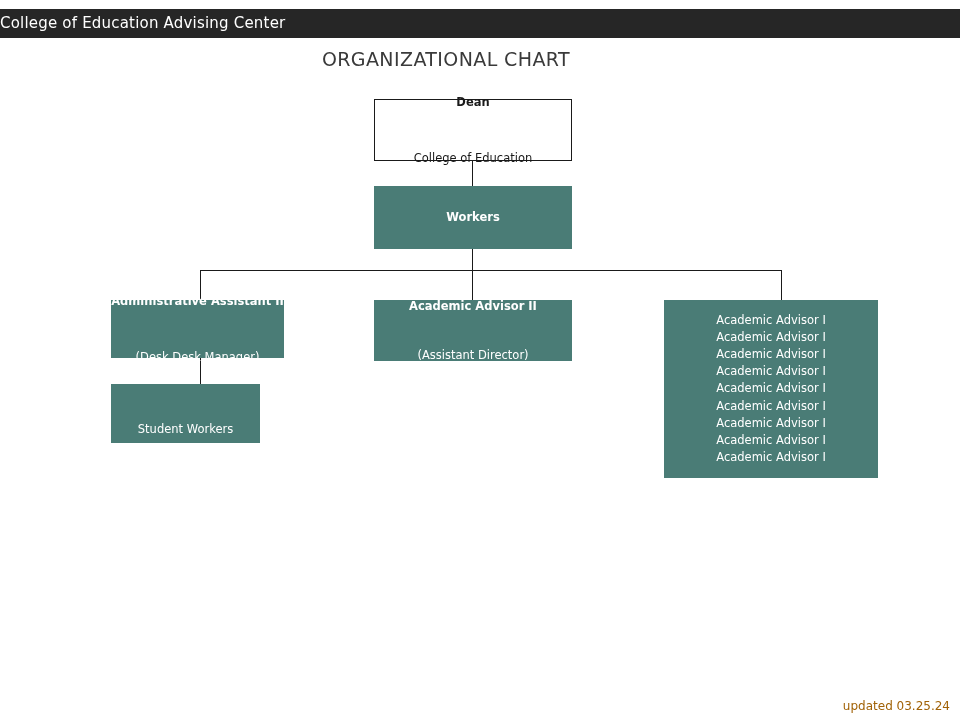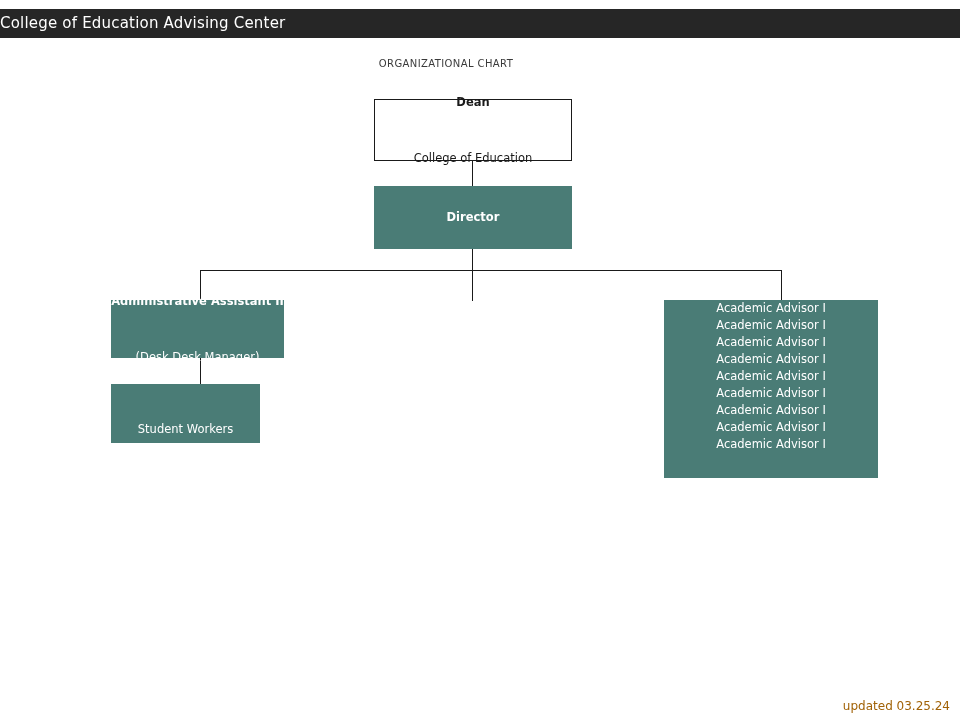--- a/index.html
+++ b/index.html
@@ -46,24 +46,23 @@
   }
 
   
   #subtitle {
     position: absolute;
     left: 0;
     top: 48px;
     width: 892px;
     text-align: center;
     color: #3a3a3a;
-    font-size: 10px;
+    font-size: 19px;
     font-weight: 400;
     letter-spacing: 0.4px;
-    margin-top: 10px;
   }
 
   
   .node {
     position: absolute;
     box-sizing: border-box;
     display: flex;
     flex-direction: column;
     align-items: center;
     justify-content: center;
@@ -99,22 +98,22 @@
   #node-director  { left: 374px; top: 186px; width: 198px; height: 63px; }
   #node-admin     { left: 111px; top: 300px; width: 173px; height: 58px; gap: 8px; }
   #node-student   { left: 111px; top: 384px; width: 149px; height: 59px; }
   #node-advisor2  { left: 374px; top: 300px; width: 198px; height: 61px; }
 
   #node-advisor1-list {
     left: 664px;
     top: 300px;
     width: 214px;
     height: 178px;
-    justify-content: flex-start;
-    padding: 0;
+    justify-content: space-between;
+    padding: 12px;
   }
   #node-advisor1-list .advisor-item {
     font-size: 11.5px;
     font-weight: 400;
     line-height: 1.48;
     color: #ffffff;
     white-space: nowrap;
   }
 
   
@@ -170,32 +169,36 @@
   <div class="conn v" id="conn-bus-advisor2"></div>
   <div class="conn v" id="conn-bus-advisor1"></div>
   <div class="conn v" id="conn-admin-student"></div>
 
   <div class="node white" id="node-dean">
     <div class="line1">Dean</div>
     <div class="line2">College of Education</div>
   </div>
 
   <div class="node teal" id="node-director">
-    <div class="line1">Director</div>
+    <div class="line1">Workers</div>
   </div>
 
   <div class="node teal" id="node-admin">
     <div class="line1">Administrative Assistant II</div>
     <div class="line2">(Desk Desk Manager)</div>
   </div>
 
   <div class="node teal" id="node-student">
     <div class="line2">Student Workers</div>
   </div>
 
+  <div class="node teal" id="node-advisor2">
+    <div class="line1">Academic Advisor II</div>
+    <div class="line2">(Assistant Director)</div>
+  </div>
 
   <div class="node teal" id="node-advisor1-list">
       <div class="advisor-item">Academic Advisor I</div>
       <div class="advisor-item">Academic Advisor I</div>
       <div class="advisor-item">Academic Advisor I</div>
       <div class="advisor-item">Academic Advisor I</div>
       <div class="advisor-item">Academic Advisor I</div>
       <div class="advisor-item">Academic Advisor I</div>
       <div class="advisor-item">Academic Advisor I</div>
       <div class="advisor-item">Academic Advisor I</div>

